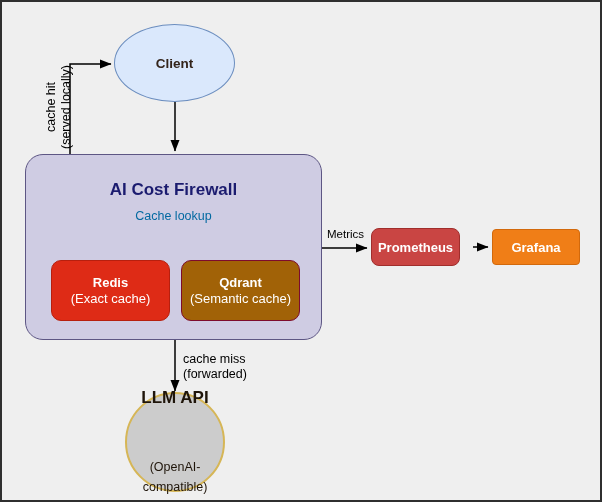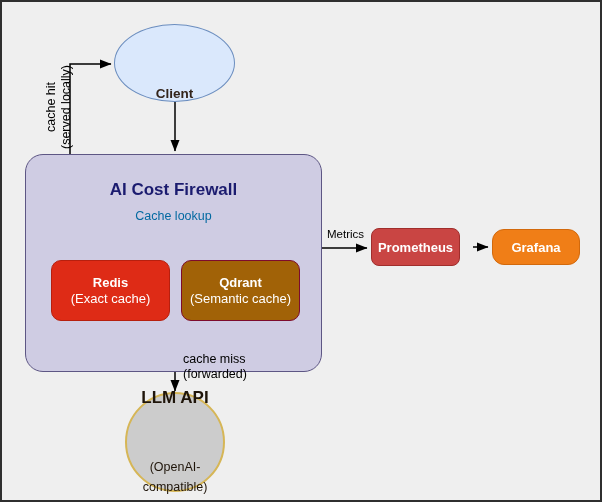--- a/index.html
+++ b/index.html
@@ -23,21 +23,21 @@
   }
   
   #client {
     left: 112px; top: 22px; width: 121px; height: 78px;
     border-radius: 50%;
     border: 1.5px solid;
     font-size: 13.5px; font-weight: bold;
   }
   
   #firewall {
-    left: 23px; top: 152px; width: 297px; height: 218px;
+    left: 23px; top: 152px; width: 297px; height: 186px;
     border-radius: 18px;
     border: 1.5px solid;
     justify-content: flex-start;
   }
   #firewall-title { margin-top: 25px; font-size: 17px; font-weight: bold; }
   #firewall-subtitle { margin-top: 10px; font-size: 12.5px; line-height: 13.5px; }
   #firewall-subtitle span { display: block; }
   
   .cache-node {
     width: 119px; height: 61px; top: 105px;
@@ -50,21 +50,21 @@
   .cache-name { display: block; font-weight: bold; }
   .cache-desc { display: block; }
   
   #prometheus {
     left: 369px; top: 226px; width: 89px; height: 38px;
     border-radius: 8px; border: 1.5px solid;
     font-size: 13px; font-weight: bold;
   }
   #grafana {
     left: 490px; top: 227px; width: 88px; height: 36px;
-    border-radius: 12px; border: 1.5px solid;
+    border-radius: 4px; border: 1.5px solid;
     font-size: 13px; font-weight: bold;
   }
   
   #llm {
     left: 123px; top: 390px; width: 100px; height: 100px;
     border-radius: 50%;
     border: 2px solid;
   }
   #llm-title { font-size: 17px; font-weight: bold; }
   #llm-desc { font-size: 12.5px; line-height: 20px; margin-top: 17px; }
@@ -95,21 +95,21 @@
         <path d="M0.5,0.5 L12,5 L0.5,9.5 Z" style="fill: rgb(0, 0, 0);"></path>
       </marker>
     </defs>
     <path class="edge" d="M173,100 L173,149" marker-end="url(#arrowhead)" style="stroke: rgb(0, 0, 0);"></path>
     <path class="edge" d="M68,152 L68,62 L109,62" marker-end="url(#arrowhead)" style="stroke: rgb(0, 0, 0);"></path>
     <path class="edge" d="M320,246 L365,246" marker-end="url(#arrowhead)" style="stroke: rgb(0, 0, 0);"></path>
     <path class="edge" d="M471,245 L486,245" marker-end="url(#arrowhead)" style="stroke: rgb(0, 0, 0);"></path>
     <path class="edge" d="M173,338 L173,389" marker-end="url(#arrowhead)" style="stroke: rgb(0, 0, 0);"></path>
   </svg>
 
-  <div class="node" id="client" style="background-color: rgb(218, 232, 252); border-color: rgb(108, 142, 191); color: rgb(51, 36, 26); justify-content: flex-end;">
+  <div class="node" id="client" style="background-color: rgb(218, 232, 252); border-color: rgb(108, 142, 191); color: rgb(51, 36, 26);">
     <span>Client</span>
   </div>
 
   <div class="node" id="firewall" style="background-color: rgb(207, 204, 227); border-color: rgb(93, 86, 132);">
     <div id="firewall-title" style="color: rgb(27, 27, 111);">AI Cost Firewall</div>
     <div id="firewall-subtitle" style="color: #0369a1;">
       <span>Cache lookup</span>
     </div>
 
     <div class="node cache-node" id="redis" style="background-color: rgb(222, 43, 22); border-color: rgb(183, 31, 14); color: rgb(255, 255, 255);">

